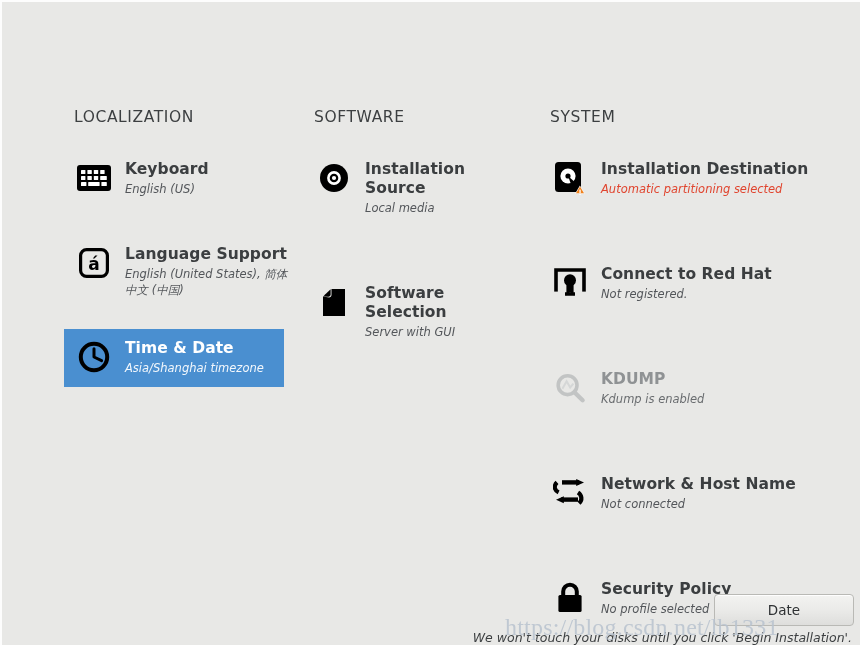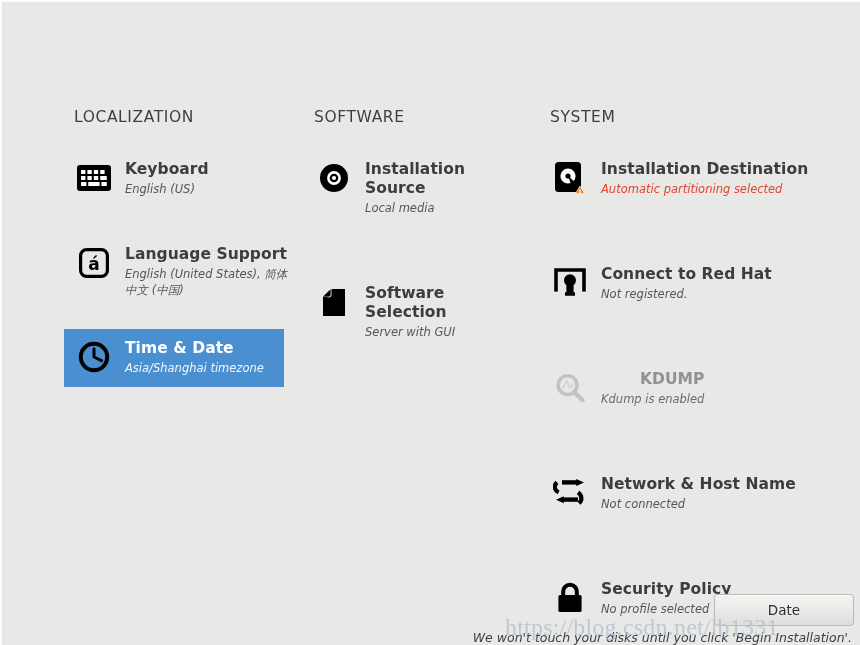--- a/index.html
+++ b/index.html
@@ -83,21 +83,21 @@
     font-size: 11.5px;
     font-style: italic;
     color: #53565a;
     line-height: 16px;
     margin-top: 2px;
     max-width: 200px;
   }
   .hub-item.selected .hub-title { color: #ffffff; }
   .hub-item.selected .hub-sub   { color: #f2f7fc; }
   .hub-sub.warning { color: #e0452f; }
-  .hub-item.disabled .hub-title { color: #8f9294; text-align: right; }
+  .hub-item.disabled .hub-title { color: #8f9294; }
   .hub-item.disabled .hub-sub   { color: #6a6d70; }
 
   
   .col-localization .hub-item { margin-bottom: 27px; }
   .col-localization .hub-item:nth-child(3) { margin-bottom: 20px; }
   .col-software .hub-item { margin-bottom: 28px; justify-content: flex-end; }
   .col-system .hub-item { margin-bottom: 28px; }
 
   
   .icn { display: block; }

